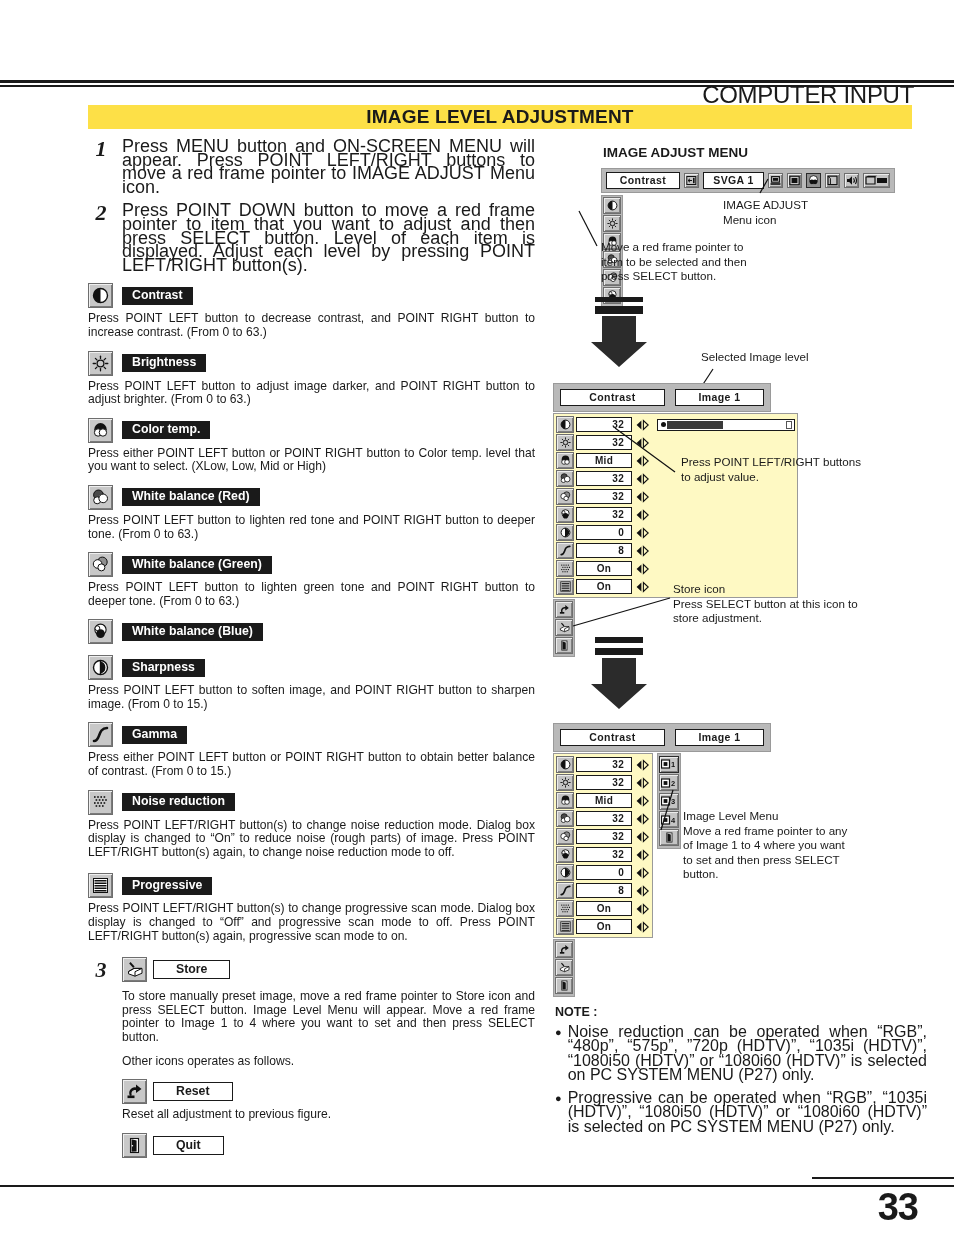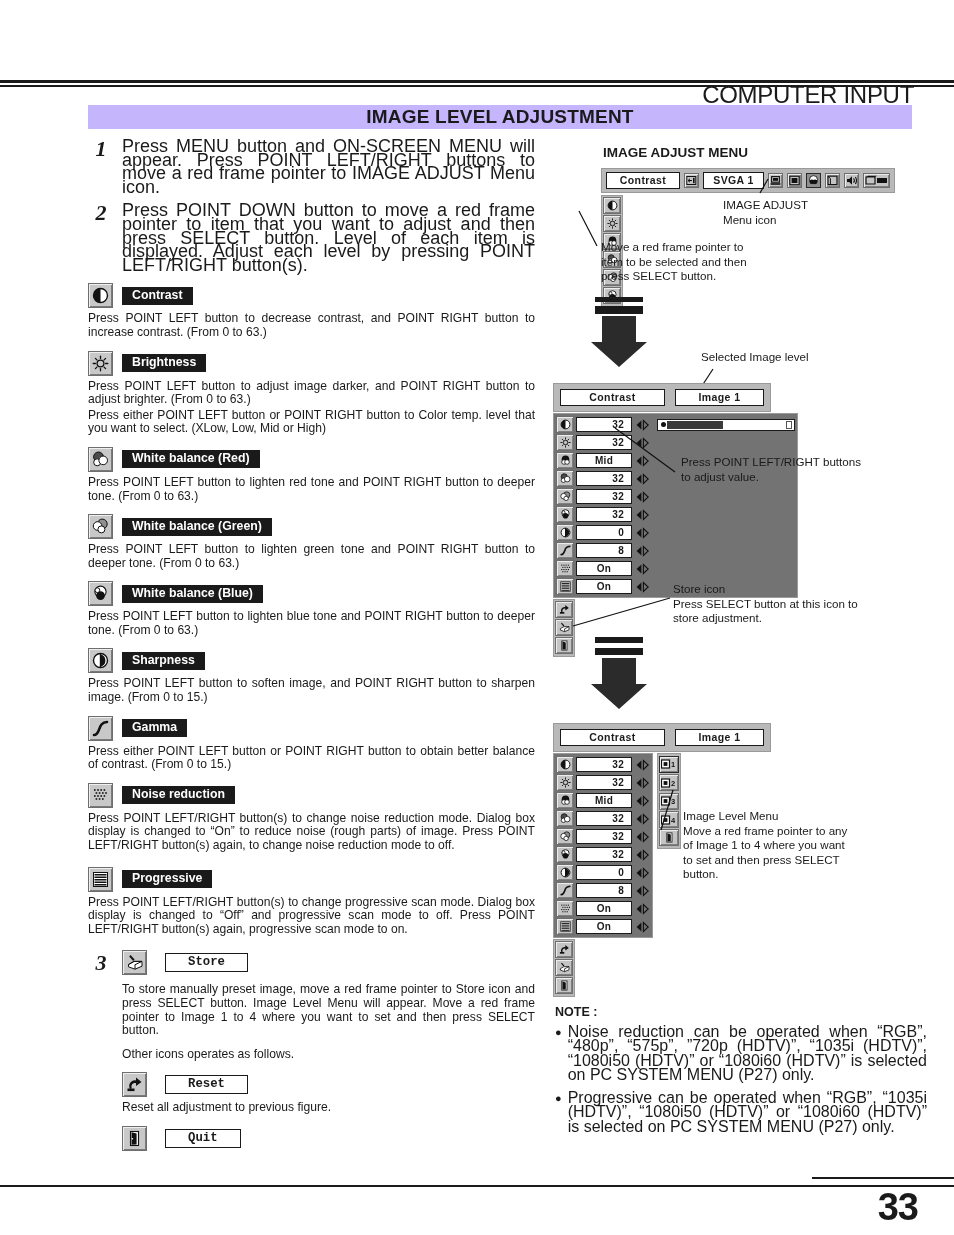--- a/index.html
+++ b/index.html
@@ -14,21 +14,21 @@
   .hdr-title{
     position:absolute;right:40px;top:43px;
     font-size:24px;font-weight:normal;letter-spacing:-0.3px;margin-top:38px;
   }
   .hdr-rule-thick{position:absolute;left:0;right:0;top:80px;height:3px;background:#1a1a1a;}
   .hdr-rule-thin{position:absolute;left:0;right:0;top:85px;height:1.5px;background:#1a1a1a;}
 
   
   .banner{
     position:absolute;left:88px;top:105px;width:824px;height:24px;
-    background:#c4b5fd;text-align:center;
+    background:#fde047;text-align:center;
   }
   .banner span{
     font-size:19px;font-weight:bold;line-height:24px;letter-spacing:0.2px;
   }
 
   
   .col-left{position:absolute;left:88px;top:140px;width:447px;}
   .col-right{position:absolute;left:553px;top:145px;width:395px;padding-left:48px;}
 
   
@@ -40,21 +40,21 @@
   .step-body{margin-left:34px;font-size:18px;line-height:13.6px;text-align:justify;}
 
   
   .item-head{display:flex;align-items:center;margin-top:11px;margin-bottom:4px;}
   .item-label{
     background:#1a1a1a;color:#fff;font-size:12.3px;font-weight:bold;
     padding:2px 10px 3px 10px;margin-left:9px;line-height:13px;
   }
   .item-label.boxed{
     background:#fff;color:#1a1a1a;border:1.5px solid #1a1a1a;
-    padding:2px 22px 2px 22px;margin-left:18px;font-family:Liberation Mono, monospace;
+    padding:2px 22px 2px 22px;margin-left:6px;
   }
   .para{font-size:12.1px;line-height:13.6px;text-align:justify;margin:0 0 2px 0;}
   .para.nj{text-align:left;}
 
   
   .step3{position:relative;margin-top:14px;}
   .step3 .step-num{top:0px;}
 
   
   .oicon{
@@ -87,21 +87,21 @@
   .mini.sel{background:#8f8f8f;border:1.5px solid #2a2a2a;box-shadow:none;}
   .mini.wide{width:27px;}
 
   .icon-col{
     width:22px;background:#b9b9b9;border:1px solid #9a9a9a;
     padding:1px;box-sizing:border-box;
   }
   .icon-col .mini{margin-left:0;margin-bottom:1px;width:18px;height:17px;}
 
   
-  .panel{background:#737373;border:1px solid #9a9a9a;display:inline-block;padding:2px;}
+  .panel{background:#fef9c3;border:1px solid #9a9a9a;display:inline-block;padding:2px;}
   .vrow{display:flex;align-items:center;margin-bottom:1px;}
   .vrow .mini{margin-left:0;width:18px;height:17px;}
   .vbox{
     width:56px;height:15px;background:#fff;border:1.5px solid #1a1a1a;
     font-size:10px;font-weight:bold;text-align:right;padding-right:7px;
     line-height:14px;margin-left:2px;box-sizing:border-box;letter-spacing:0.3px;
   }
   .vbox.ctr{text-align:center;padding-right:0;}
   .arrows{margin-left:3px;display:flex;align-items:center;}
 
@@ -177,20 +177,30 @@
               <line x1="12.1" y1="12.1" x2="13.6" y2="13.6"></line>
             <line x1="13.6" y1="3.4" x2="12.1" y2="4.9"></line>
               <line x1="4.9" y1="12.1" x2="3.4" y2="13.6"></line>
           </g>
         </svg>
       </span>
       <span class="item-label">Brightness</span>
     </div>
     <p class="para">Press POINT LEFT button to adjust image darker, and POINT RIGHT button to adjust brighter.  (From 0 to 63.)</p>
 
+    <div class="item-head">
+      <span class="oicon">
+        <svg width="17" height="17" viewBox="0 0 17 17">
+            <circle cx="8.5" cy="7.3" r="6.2" fill="#111"></circle>
+            <circle cx="6.1" cy="10.5" r="3.7" fill="#fff" stroke="#111" stroke-width="1"></circle>
+            <circle cx="10.9" cy="10.5" r="3.7" fill="#fff" stroke="#111" stroke-width="1"></circle>
+          </svg>
+      </span>
+      <span class="item-label">Color temp.</span>
+    </div>
     <p class="para">Press either POINT LEFT button or POINT RIGHT button to Color temp. level that you want to select. (XLow, Low, Mid or High)</p>
 
     <div class="item-head">
       <span class="oicon">
         <svg width="17" height="17" viewBox="0 0 17 17">
             <circle cx="6.5" cy="5.9" r="4.9" fill="#4a4a4a" stroke="#111" stroke-width="1"></circle>
             <circle cx="5.2" cy="11.3" r="3.5" fill="#fff" stroke="#111" stroke-width="1"></circle>
             <circle cx="11.2" cy="9.4" r="4.3" fill="#fff" stroke="#111" stroke-width="1"></circle>
           </svg>
       </span>
@@ -213,21 +223,20 @@
     <div class="item-head">
       <span class="oicon">
         <svg width="17" height="17" viewBox="0 0 17 17">
             <circle cx="8.5" cy="6.7" r="5.6" fill="#fff" stroke="#111" stroke-width="1.1"></circle>
             <circle cx="8.5" cy="10.6" r="4.4" fill="#111"></circle>
             <circle cx="5.4" cy="5.2" r="2.4" fill="#fff" stroke="#111" stroke-width="1"></circle>
           </svg>
       </span>
       <span class="item-label">White balance (Blue)</span>
     </div>
-    <p class="para">Press POINT LEFT button to lighten blue tone and POINT RIGHT button to deeper tone.  (From 0 to 63.)</p>
 
     <div class="item-head">
       <span class="oicon">
         <svg width="17" height="17" viewBox="0 0 17 17">
             <circle cx="8.5" cy="8.5" r="7" fill="#fff" stroke="#111" stroke-width="1.4"></circle>
             <line x1="8.5" y1="1.5" x2="8.5" y2="15.5" stroke="#111" stroke-width="1.4"></line>
             <path d="M8.5 2.6 A6 6 0 0 1 8.5 14.4 Z" fill="#111"></path>
           </svg>
       </span>
       <span class="item-label">Sharpness</span>

